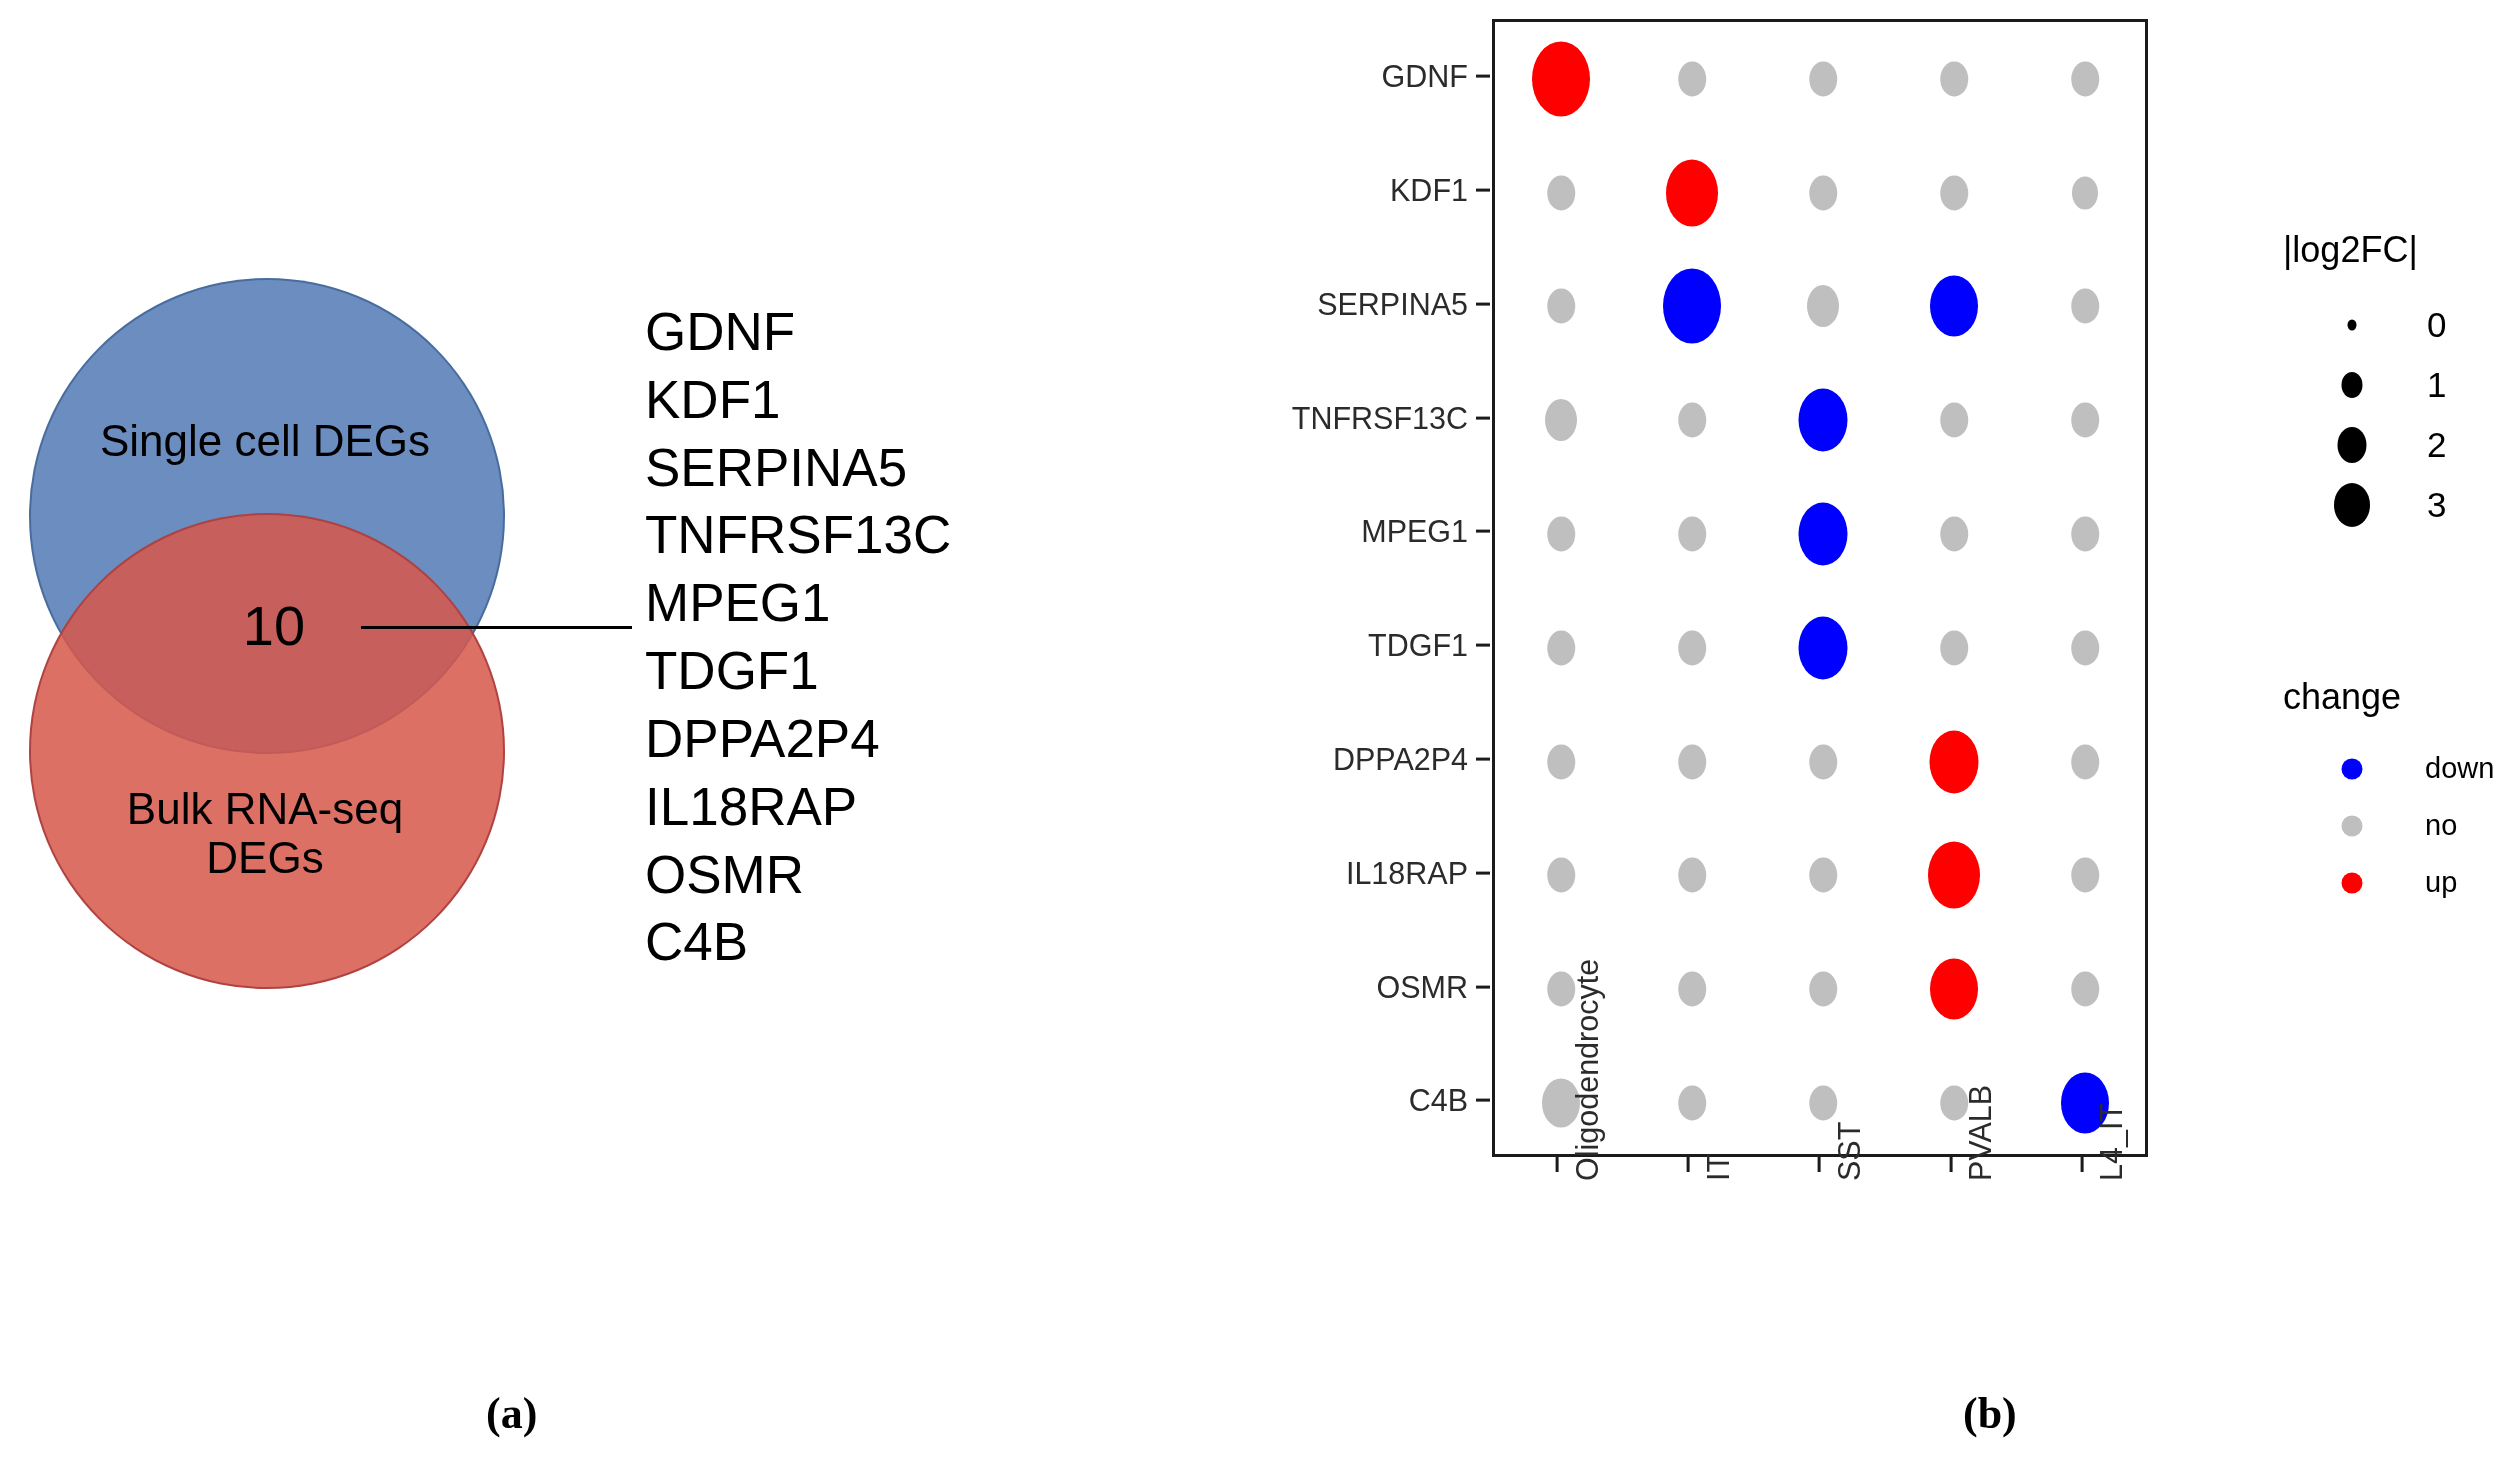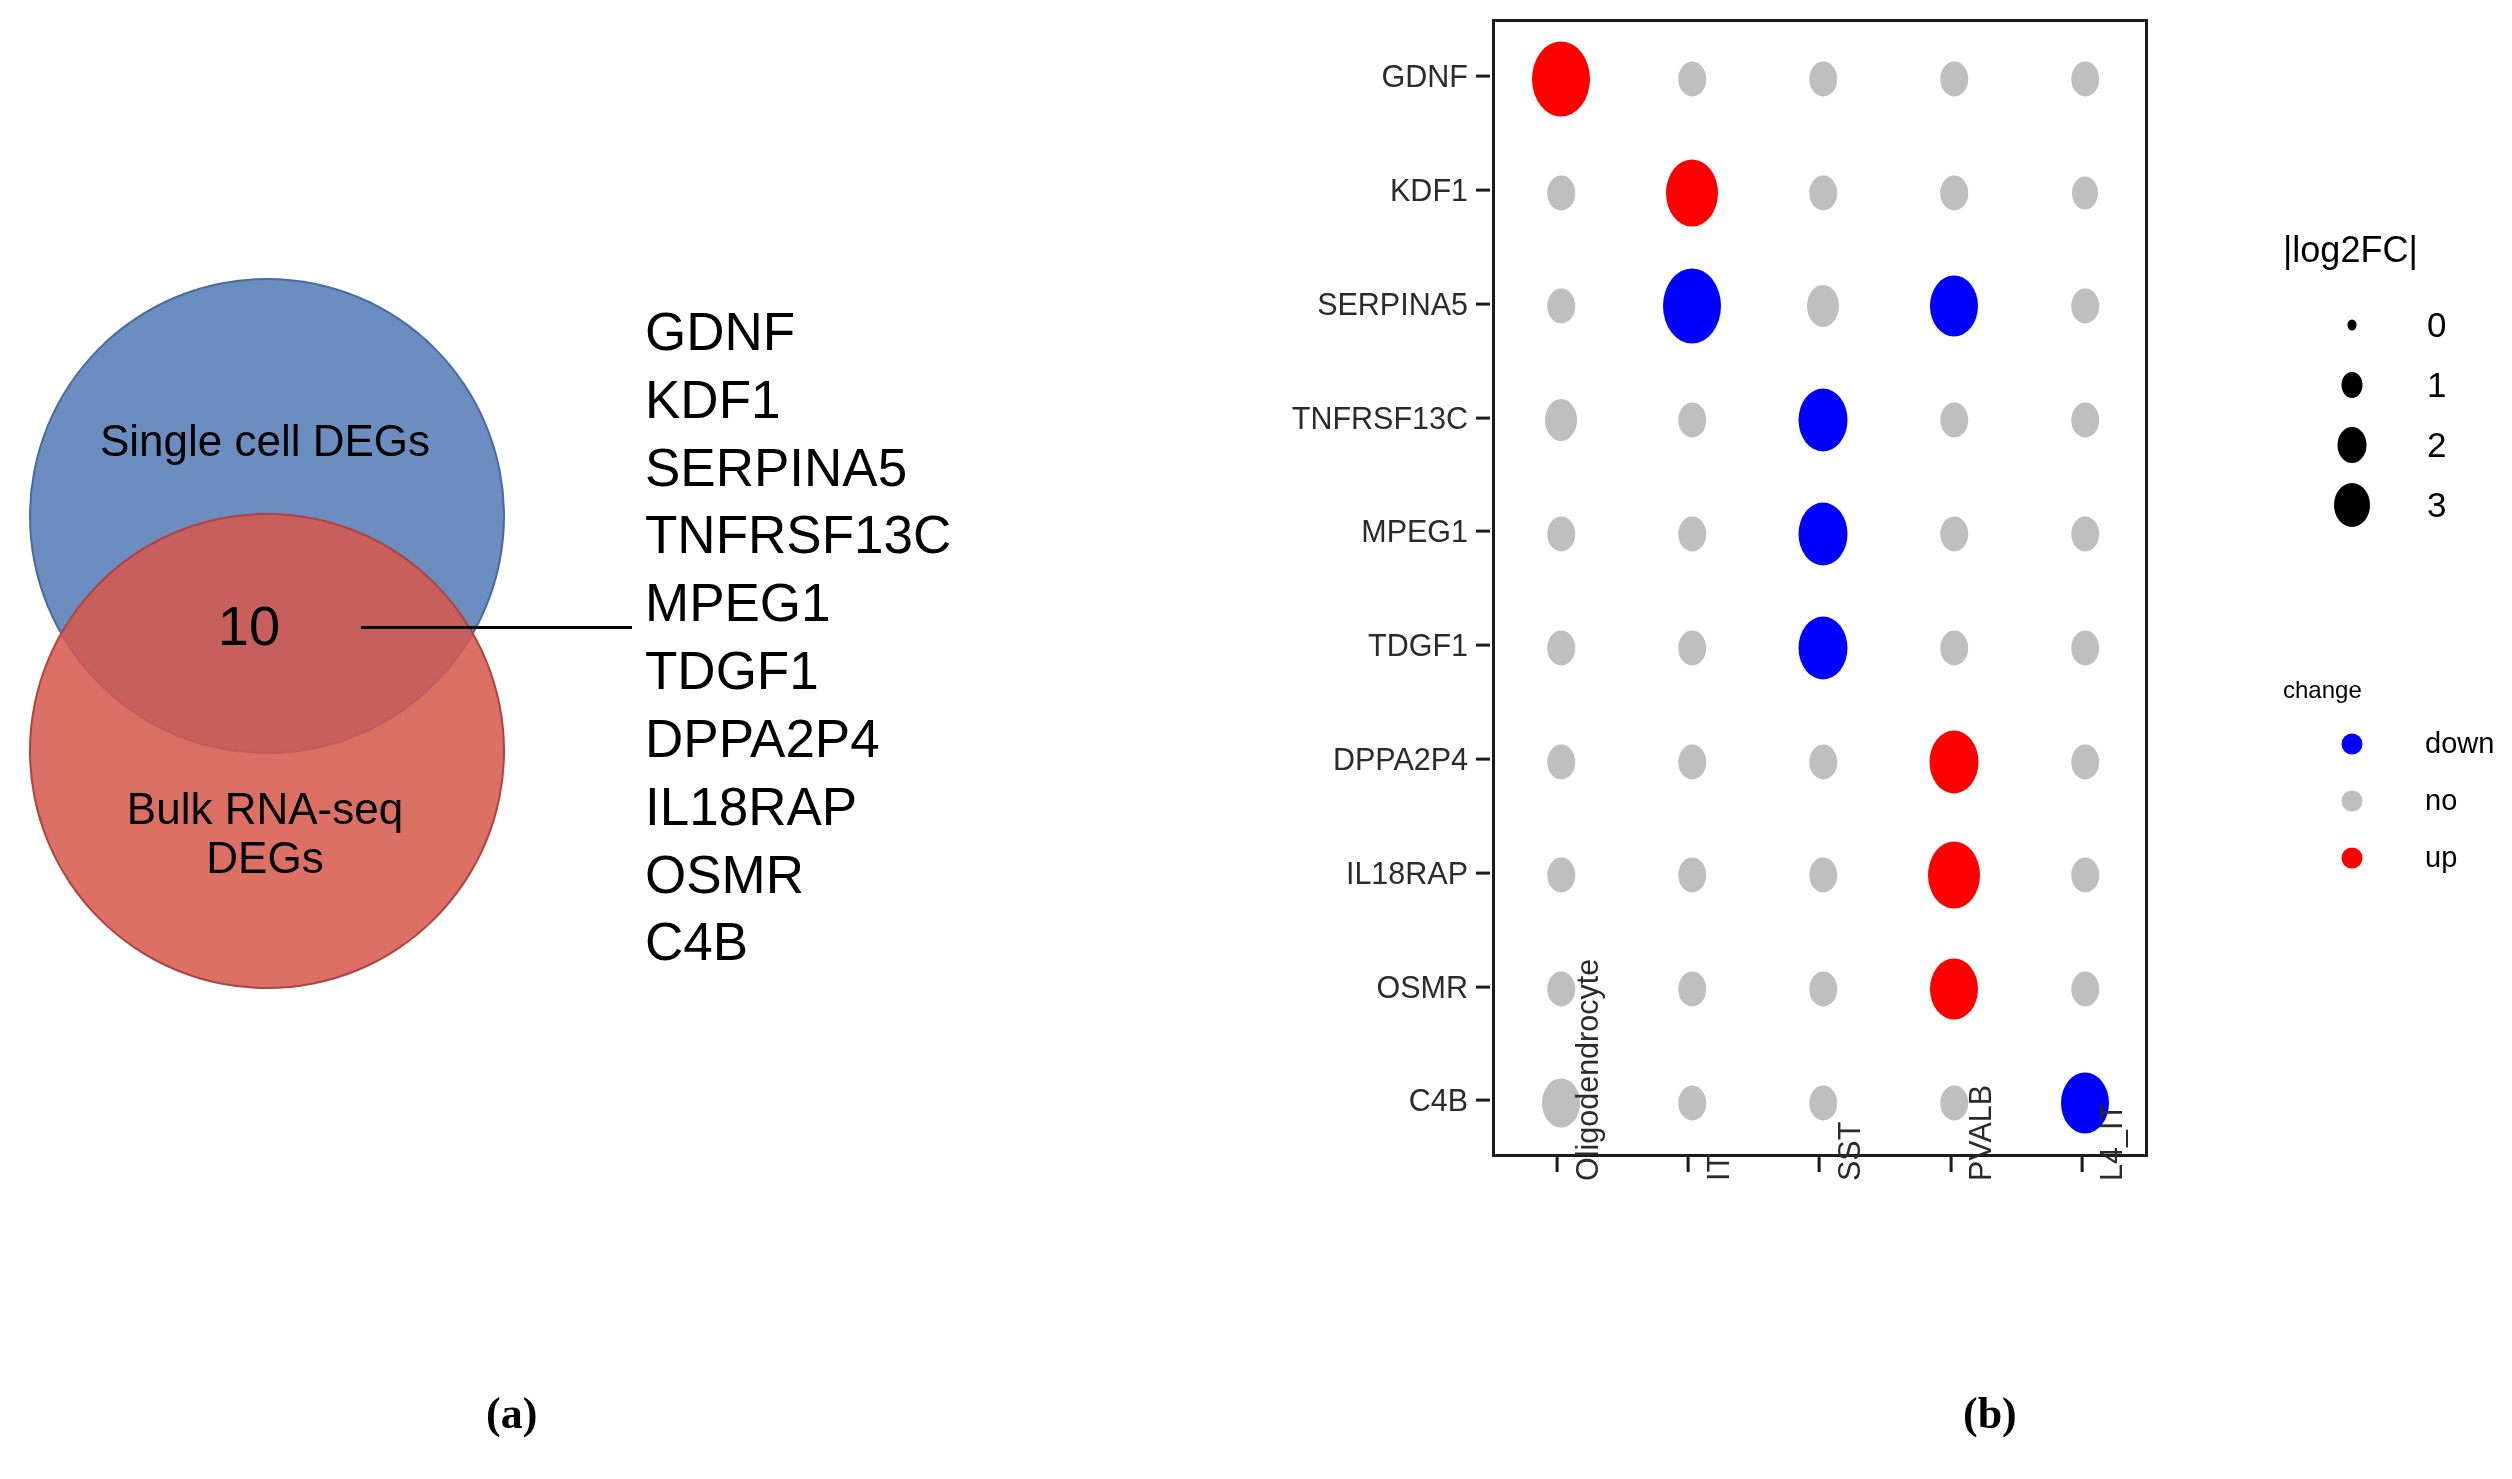--- a/index.html
+++ b/index.html
@@ -43,21 +43,21 @@
     text-align: center;
     font-size: 44px;
     line-height: 1.12;
     color: #000;
     white-space: pre-line;
   }
   #venn-label-single { left: 29px; top: 416px; width: 472px; }
   #venn-label-bulk   { left: 29px; top: 784px; width: 472px; }
   #venn-count {
     position: absolute;
-    left: 13px; top: 593px; width: 472px;
+    left: 38px; top: 593px; width: 472px;
     text-align: center;
     font-size: 56px;
     color: #000;
   }
   #venn-leader-line {
     position: absolute;
     left: 361px; top: 626px;
     width: 271px; height: 0;
     border-top: 3.5px solid #000;
   }
@@ -144,21 +144,21 @@
     transform: translate(-50%, -50%);
     background: #000;
     border-radius: 50%;
   }
   #legend-size .size-value {
     font-size: 35px; color: #000; margin-left: 26px;
   }
 
   #legend-change { position: absolute; left: 2283px; top: 676px; width: 229px; }
   #legend-change .legend-title {
-    font-size: 24px; color: #000; margin-bottom: 11px; text-align: left;
+    font-size: 36px; color: #000; margin-bottom: 22px; text-align: left;
   }
   #legend-change .change-row {
     height: 57px;
     display: flex;
     align-items: center;
   }
   #legend-change .swatch-cell {
     width: 118px; height: 57px; position: relative;
   }
   #legend-change .swatch {

